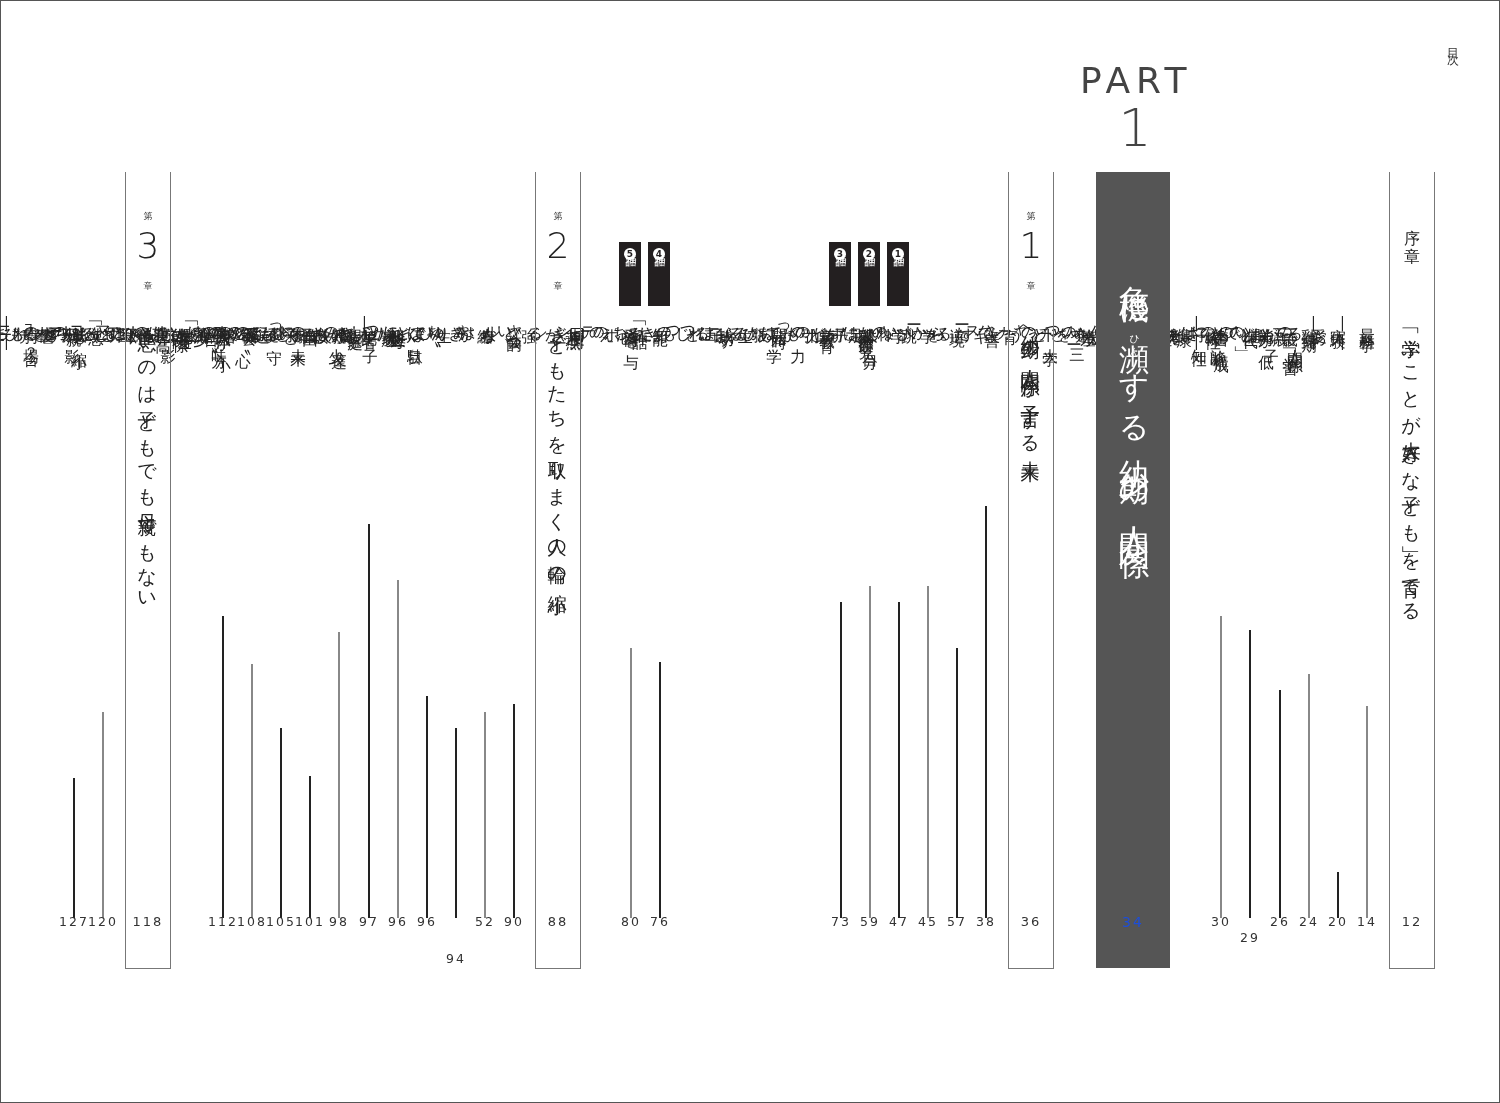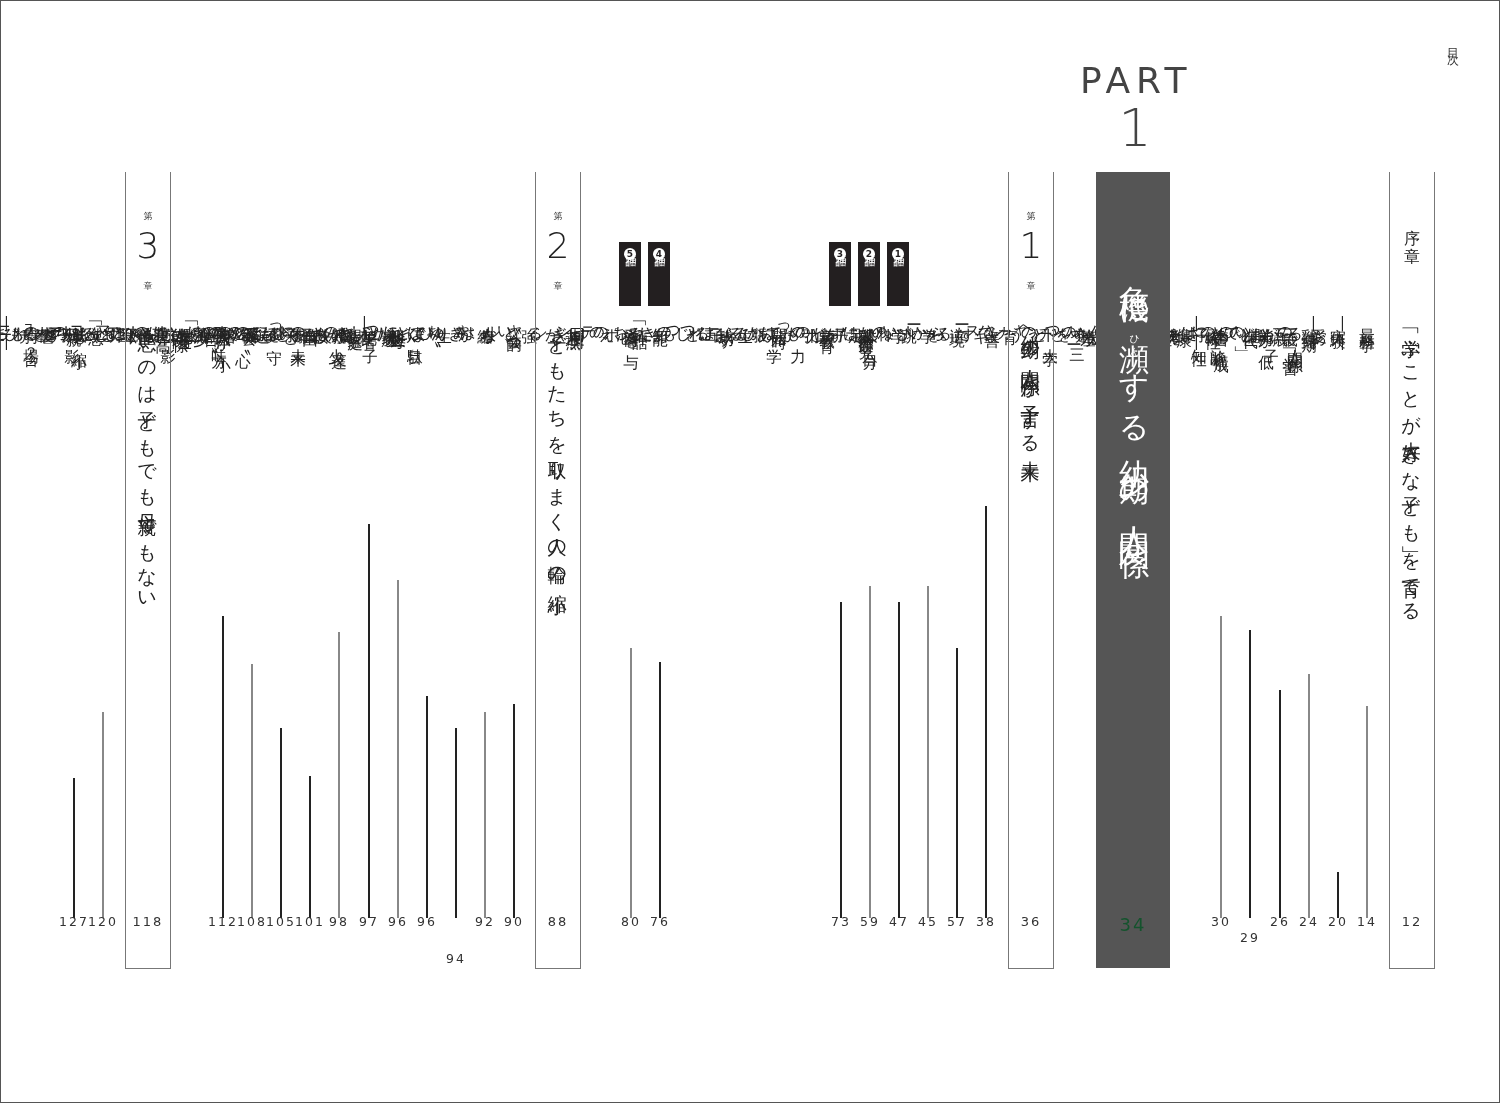--- a/index.html
+++ b/index.html
@@ -9,21 +9,21 @@
   .corner { position:absolute; left:1443px; top:38px; width:20px; writing-mode:vertical-rl;
             font-size:12px; line-height:20px; letter-spacing:6px; color:#333; }
   .part-label { position:absolute; left:1080px; top:60px; width:110px; text-align:center;
                 font-size:36px; letter-spacing:6px; color:#444; font-family:"DejaVu Sans", sans-serif; }
   .part-num { position:absolute; left:1080px; top:98px; width:110px; text-align:center;
               font-size:52px; color:#444; font-weight:300; font-family:"DejaVu Sans", sans-serif; }
   .part-band { position:absolute; left:1096px; top:172px; width:74px; height:796px; background:#555; }
   .part-title { position:absolute; left:1114px; top:262px; width:40px; writing-mode:vertical-rl;
                 font-size:30px; line-height:40px; letter-spacing:8px; color:#fff; }
   .part-page { position:absolute; left:1096px; top:914px; width:74px; text-align:center;
-               font-size:18px; color:#14532d; letter-spacing:2px; }
+               font-size:14px; color:#1d4ed8; letter-spacing:2px; }
   .ruby { font-size:10px; vertical-align:top; letter-spacing:0; }
 
   .ch-box { position:absolute; top:172px; height:796px; width:44px;
             border-left:1.5px solid #777; border-right:1.5px solid #777; border-bottom:1.5px solid #777; }
   .ch-dai { position:absolute; width:44px; text-align:center; top:38px; font-size:9px; color:#333; }
   .ch-num { position:absolute; width:44px; text-align:center; top:52px; font-size:36px; line-height:44px; color:#222; font-weight:300; }
   .ch-sho { position:absolute; width:44px; text-align:center; top:108px; font-size:9px; color:#333; }
   .ch-title { position:absolute; left:10px; top:148px; width:24px; writing-mode:vertical-rl;
               font-size:19px; line-height:24px; letter-spacing:3px; color:#222; }
   .ch-page { position:absolute; width:44px; text-align:center; top:742px; font-size:13px; letter-spacing:2px; color:#333; }
@@ -172,21 +172,21 @@
 </div>
 
 <div class="entry" style="left:502px; top:316px;">
   <div class="entry-text">〝社会的つながり〟で、孤立から子どもの未来を守る</div>
   <div class="entry-line" style="top:388px; height:214px;"></div>
   <div class="entry-page" style="top:598px;">90</div>
 </div>
 <div class="entry" style="left:473px; top:316px;">
   <div class="entry-text">縮みゆく家族―小さくなる子どもを囲むコミュニティ</div>
   <div class="entry-line light" style="top:396px; height:206px;"></div>
-  <div class="entry-page" style="top:598px;">92</div>
+  <div class="entry-page" style="top:598px;">52</div>
 </div>
 <div class="entry" style="left:444px; top:316px;">
   <div class="entry-text">きょうだいが少ないことの「よい影響」と「悪い影響」</div>
   <div class="entry-line" style="top:412px; height:190px;"></div>
   <div class="entry-page" style="top:598px;margin-top:37px;">94</div>
 </div>
 <div class="entry" style="left:415px; top:316px;">
   <div class="entry-text">ひとり親家庭の子どもの割合が世界一高いアメリカ</div>
   <div class="entry-line" style="top:380px; height:222px;"></div>
   <div class="entry-page" style="top:598px;">96</div>

